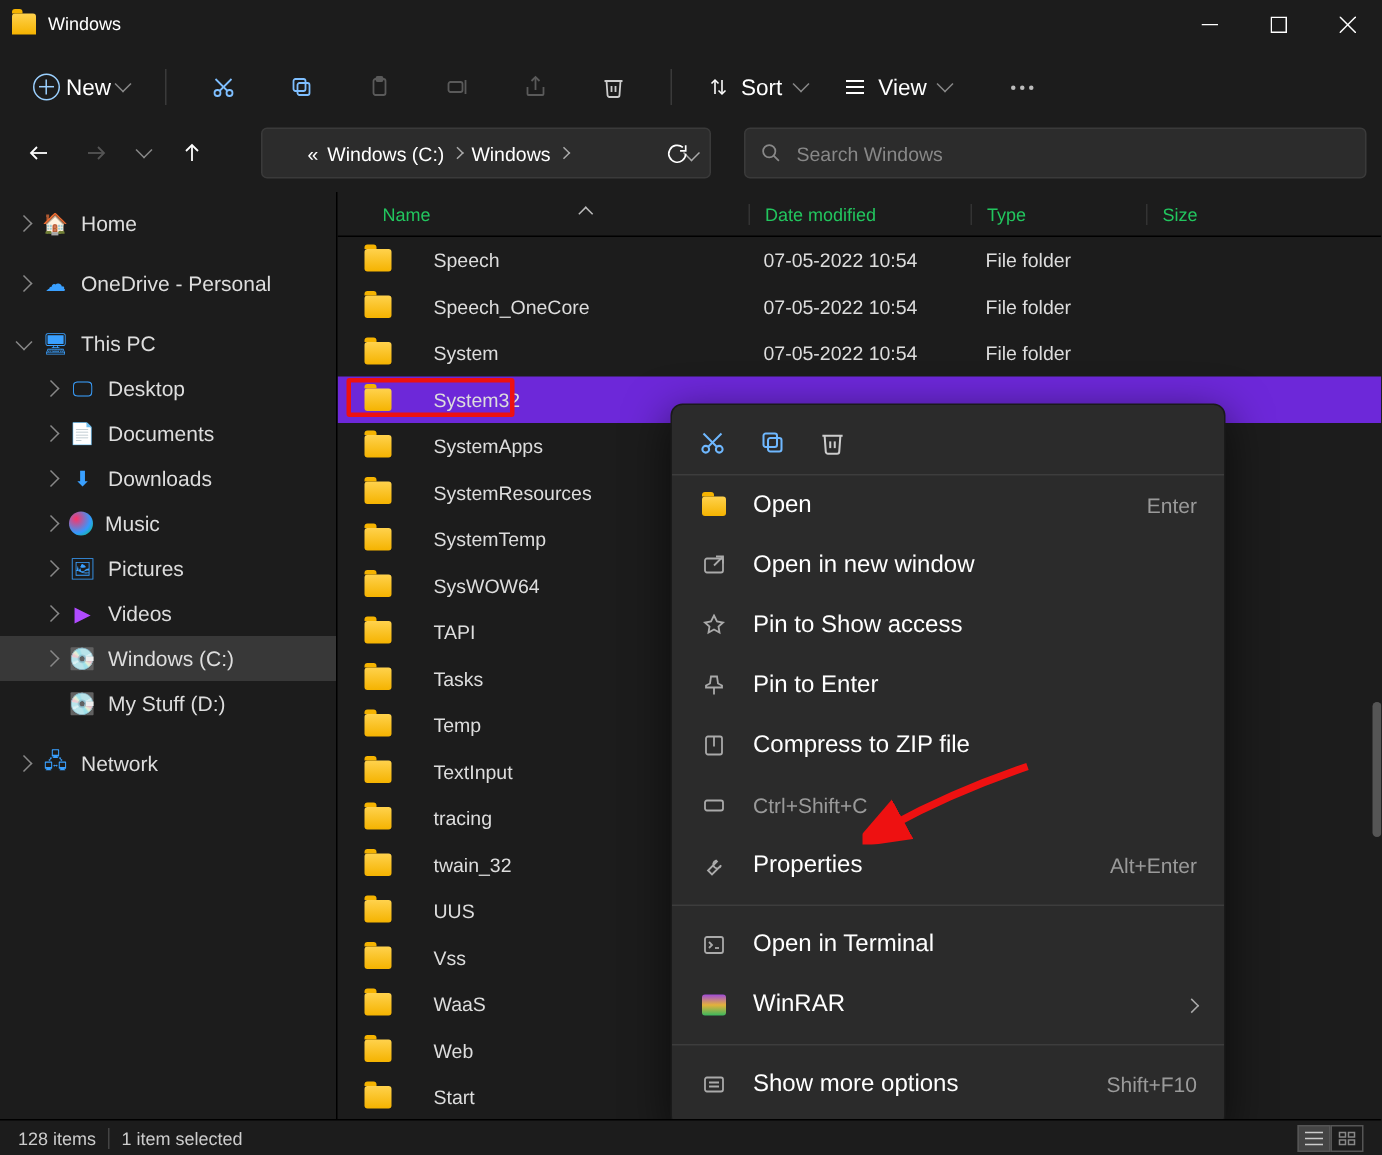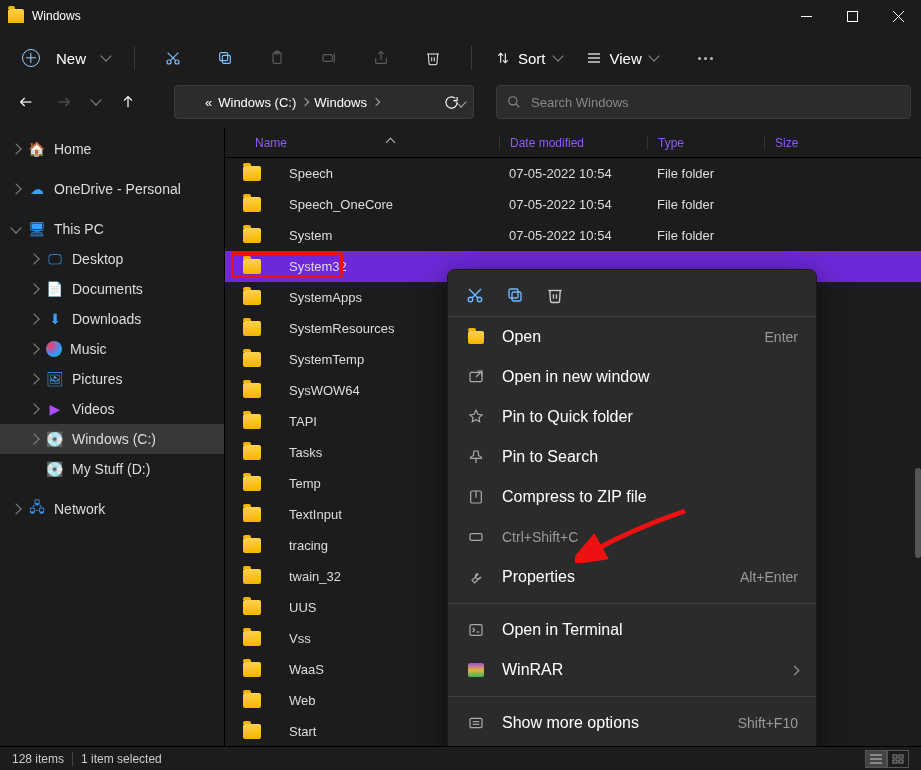--- a/index.html
+++ b/index.html
@@ -5,21 +5,21 @@
   * { margin: 0; padding: 0; box-sizing: border-box; font-family: "Segoe UI", sans-serif; }
   body { background: #1c1c1c; color: #fff; width: 921px; height: 770px; overflow: hidden; position: relative; }
   .titlebar { display: flex; align-items: center; height: 32px; background: #1c1c1c; padding-left: 8px; }
   .titlebar .folder-ico { width: 16px; height: 14px; background: linear-gradient(#ffd24d, #f5b300); border-radius: 2px 2px 0 0; position: relative; }
   .titlebar .folder-ico::before { content:""; position:absolute; top:-3px; left:0; width:7px; height:3px; background:#f5b300; border-radius:2px 2px 0 0; }
   .titlebar .title { margin-left: 8px; font-size: 12px; color:#fff; }
   .titlebar .win-controls { margin-left: auto; display: flex; }
   .win-btn { width: 46px; height: 32px; display:flex; align-items:center; justify-content:center; color:#fff; }
   .win-btn svg { stroke:#fff; }
   .toolbar { display:flex; align-items:center; height: 52px; padding: 0 16px; gap: 12px; }
-  .new-btn { display:flex; align-items:center; gap:16px; color:#fff; font-size:15px; padding: 6px 6px; }
+  .new-btn { display:flex; align-items:center; gap:4px; color:#fff; font-size:15px; padding: 6px 6px; }
   .circle-plus{ width:18px; height:18px; border:1.4px solid #9bd0ff; border-radius:50%; position:relative;}
   .circle-plus::before,.circle-plus::after{content:"";position:absolute;background:#9bd0ff;}
   .circle-plus::before{left:50%;top:3px;bottom:3px;width:1.4px;transform:translateX(-50%);}
   .circle-plus::after{top:50%;left:3px;right:3px;height:1.4px;transform:translateY(-50%);}
   .chev{width:8px;height:8px;border-right:1.4px solid #888;border-bottom:1.4px solid #888;transform:rotate(45deg);margin-top:-4px;}
   .tool-ico { width:40px; height:36px; display:flex; align-items:center; justify-content:center; color:#7fbfff; }
   .tool-ico.disabled{color:#5a5a5a;}
   .sep { width:1px; height:24px; background:#3a3a3a; margin: 0 6px; }
   .sort-view { display:flex; align-items:center; gap:8px; color:#fff; font-size:15px; padding:0 6px; }
   .dots{display:flex;gap:3px;}
@@ -36,21 +36,21 @@
   .main{display:flex;height:calc(770px - 32px - 52px - 44px - 24px);}
   .sidebar{width:225px;border-right:1px solid #000;padding-top:6px;font-size:14px;overflow:hidden;}
   .tree-item{display:flex;align-items:center;height:30px;gap:8px;color:#ddd;}
   .tree-item.selected{background:#383838;}
   .indent0{padding-left:12px;} .indent1{padding-left:30px;}
   .expand{width:8px;height:8px;border-right:1.2px solid #888;border-bottom:1.2px solid #888;transform:rotate(-45deg);}
   .expand.open{transform:rotate(45deg);margin-top:-3px;}
   .tree-spacer{width:8px;}
   .ico{width:18px;height:18px;display:flex;align-items:center;justify-content:center;font-size:14px;}
   .content{flex:1;position:relative;overflow:hidden;}
-  .headers{display:flex;height:30px;align-items:center;border-bottom:1px solid #000;font-size:12px;color:#8b5cf6;}
+  .headers{display:flex;height:30px;align-items:center;border-bottom:1px solid #000;font-size:12px;color:#22c55e;}
   .col-name{width:274px;padding-left:30px;display:flex;align-items:center;gap:60px;}
   .sort-arrow{width:7px;height:7px;border-left:1.2px solid #bbb;border-top:1.2px solid #bbb;transform:rotate(45deg);margin-left:40px;}
   .col-date{width:148px;border-left:1px solid #333;padding-left:10px;}
   .col-type{width:117px;border-left:1px solid #333;padding-left:10px;}
   .col-size{flex:1;border-left:1px solid #333;padding-left:10px;}
   .rows{overflow:hidden;}
   .row{display:flex;align-items:center;height:31px;font-size:13px;color:#ddd;}
   .row.selected{background:#6d28d9;}
   .r-name{width:274px;padding-left:18px;display:flex;align-items:center;gap:28px;}
   .folder-ico-sm{width:18px;height:15px;background:linear-gradient(#ffd24d,#f5b300);border-radius:2px;position:relative;flex-shrink:0;}
@@ -507,30 +507,30 @@
             </svg>
           </span>
           <span class="ctx-label">Open in new window</span>
         </div>
       <div class="ctx-item">
           <span class="ctx-icon">
             <svg width="16" height="16" viewBox="0 0 24 24" fill="none" stroke="#aaa" stroke-width="1.8">
               <path d="M12 2l3 6 6 1-4.5 4 1 6-5.5-3-5.5 3 1-6L3 9l6-1z"></path>
             </svg>
           </span>
-          <span class="ctx-label">Pin to Quick folder</span>
+          <span class="ctx-label">Pin to Show access</span>
         </div>
       <div class="ctx-item">
           <span class="ctx-icon">
             <svg width="16" height="16" viewBox="0 0 24 24" fill="none" stroke="#aaa" stroke-width="1.8">
               <path d="M9 3h6l1 7 4 2v2H4v-2l4-2z"></path>
               <line x1="12" y1="14" x2="12" y2="21"></line>
             </svg>
           </span>
-          <span class="ctx-label">Pin to Search</span>
+          <span class="ctx-label">Pin to Enter</span>
         </div>
       <div class="ctx-item">
           <span class="ctx-icon">
             <svg width="16" height="16" viewBox="0 0 24 24" fill="none" stroke="#aaa" stroke-width="1.8">
               <rect x="4" y="3" width="16" height="18" rx="2"></rect>
               <line x1="12" y1="3" x2="12" y2="13"></line>
             </svg>
           </span>
           <span class="ctx-label">Compress to ZIP file</span>
         </div>

